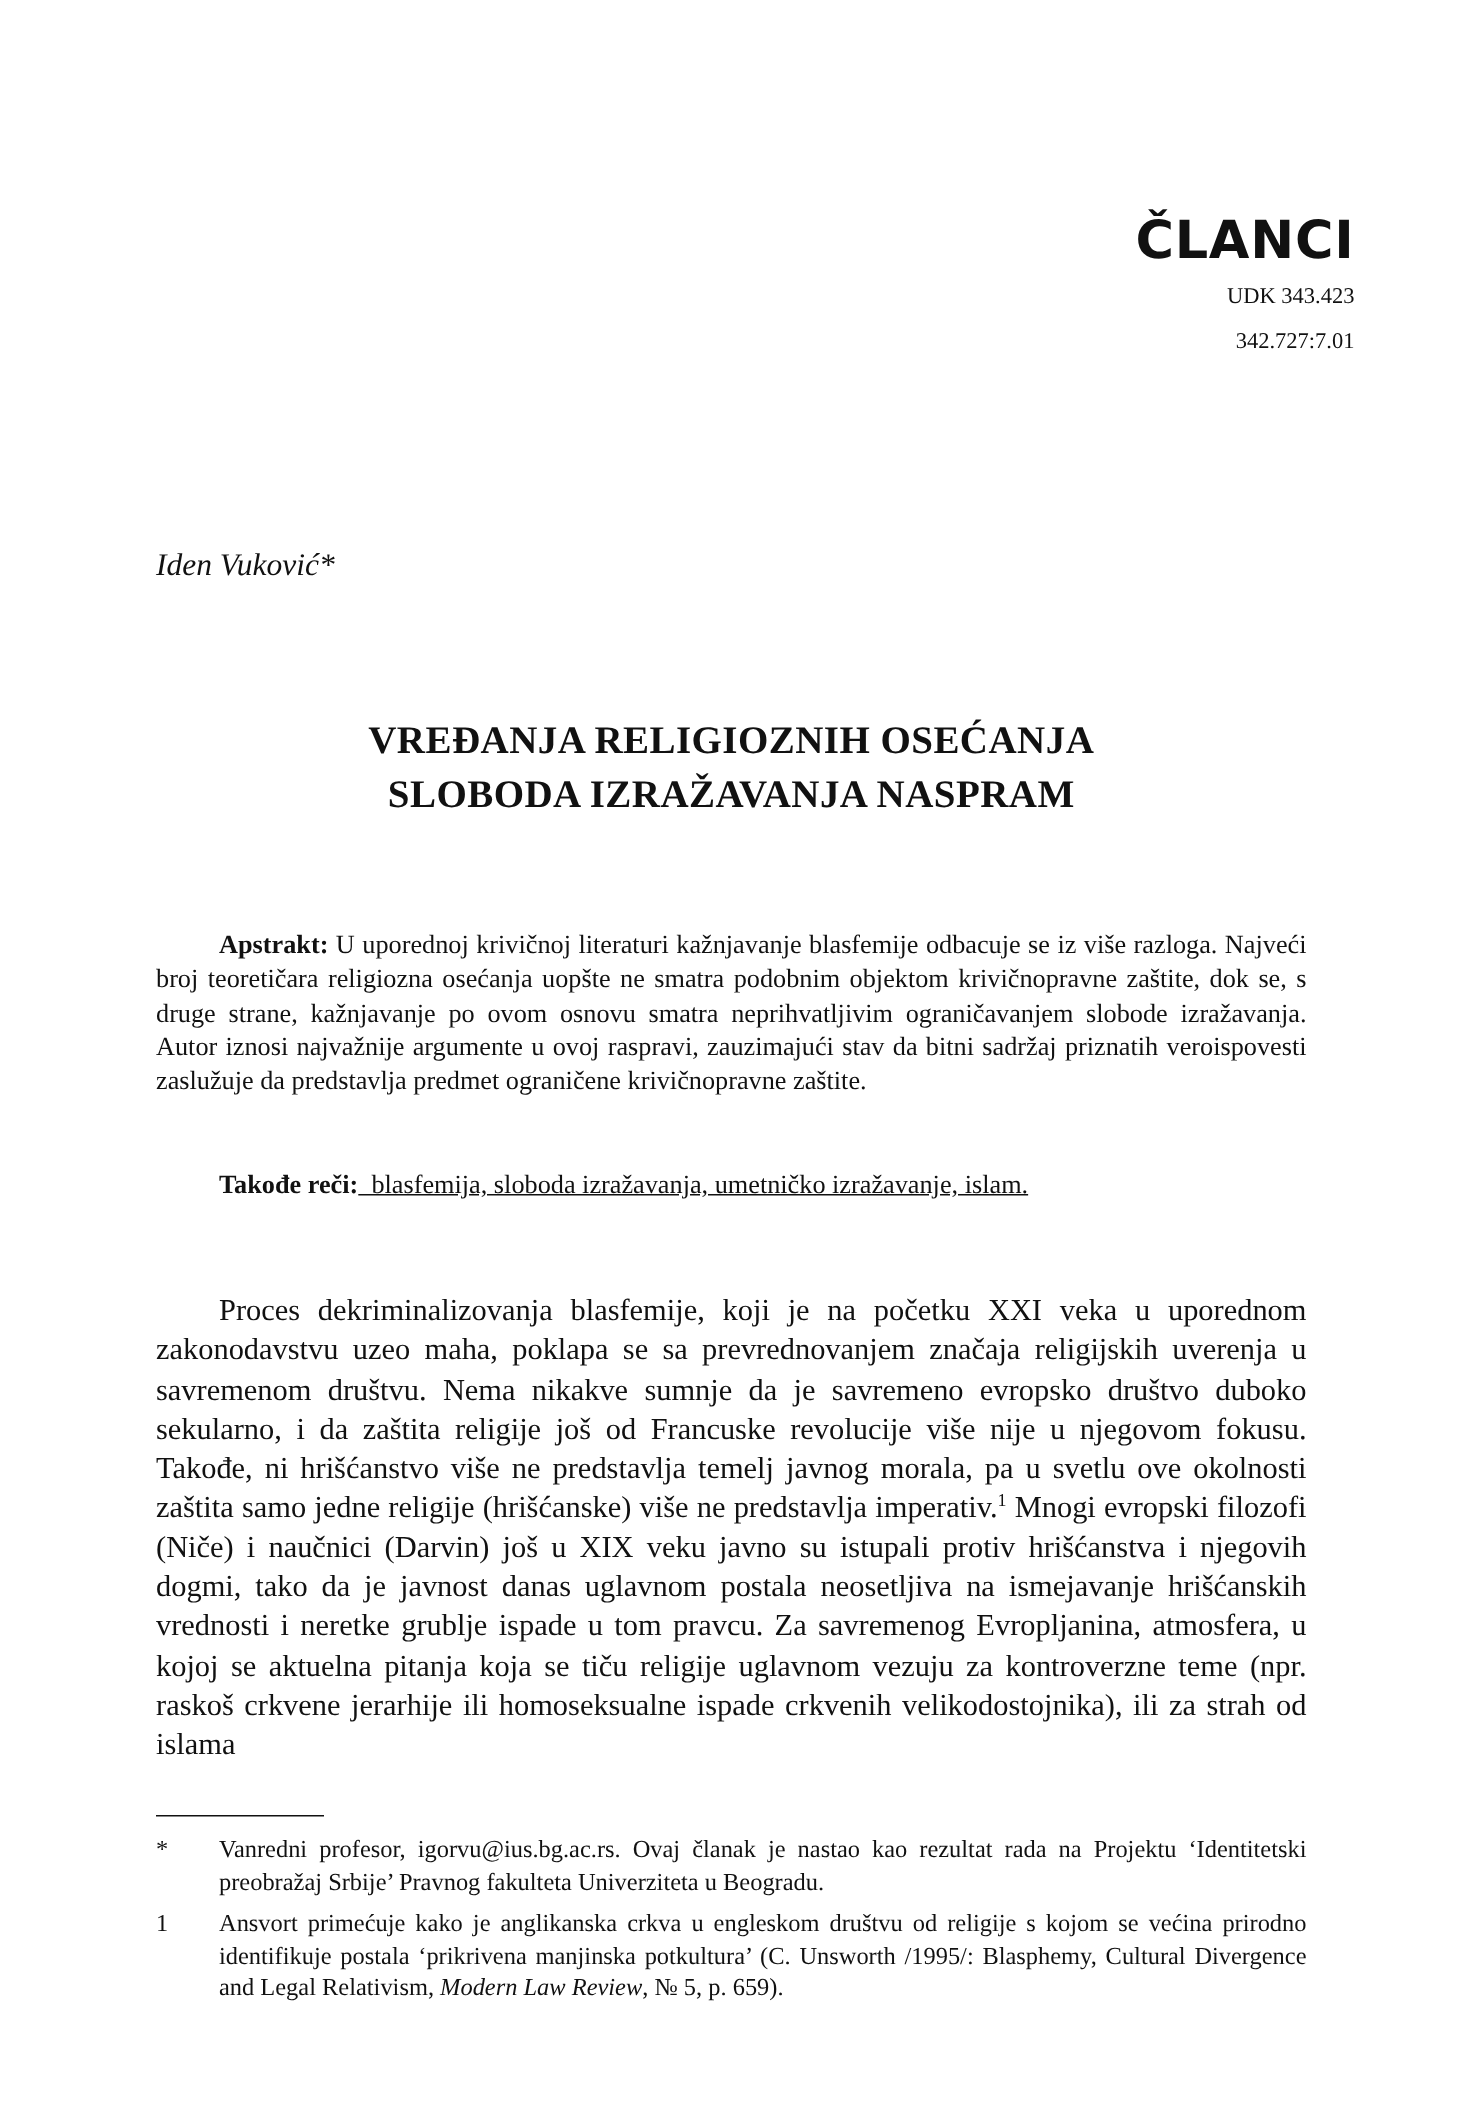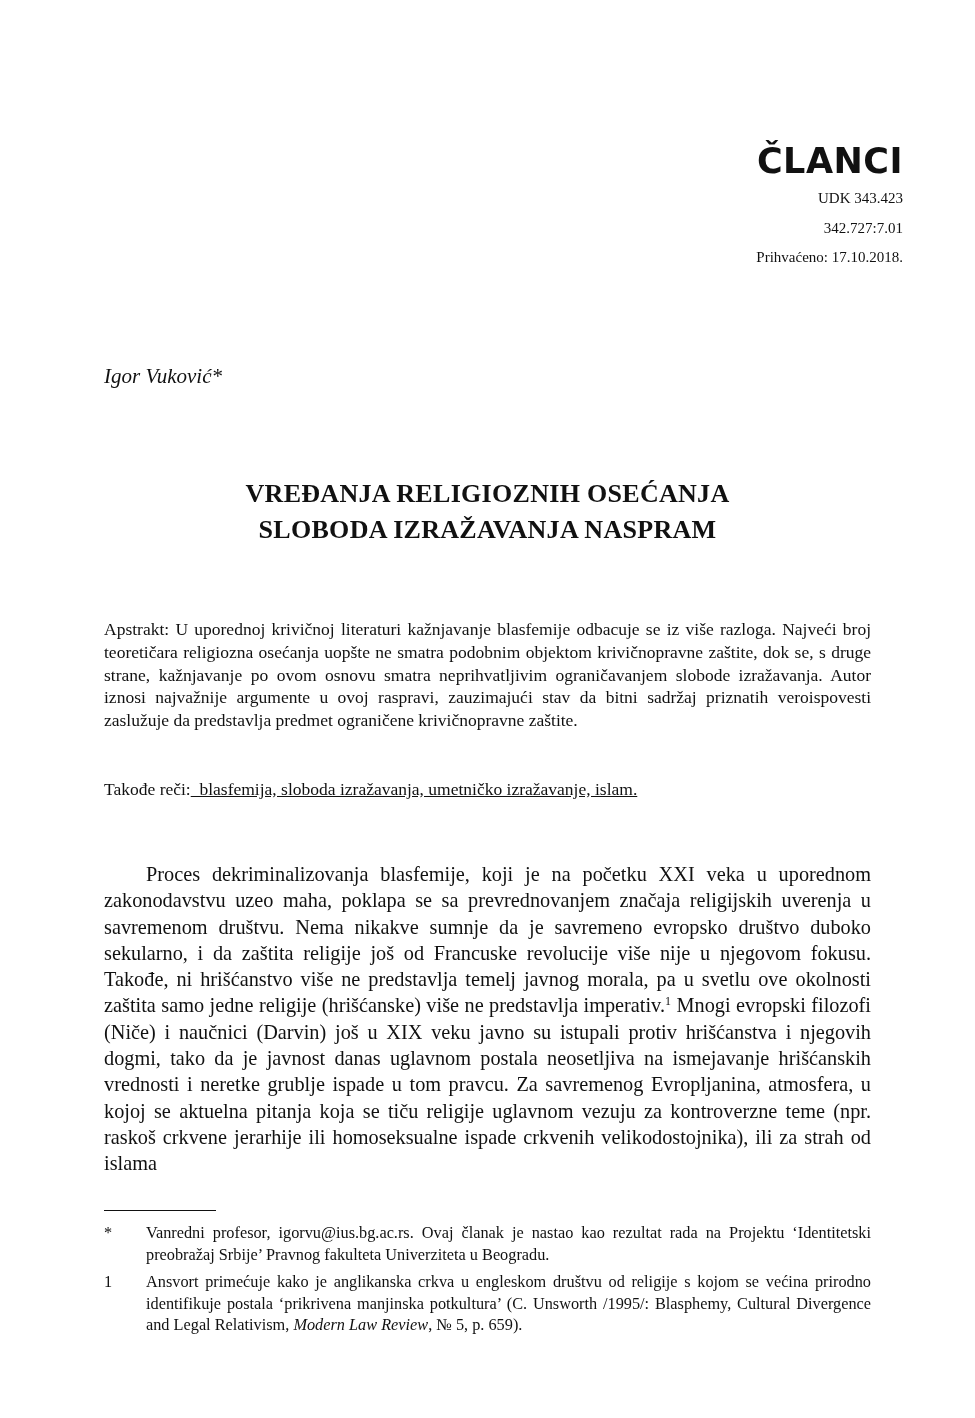--- a/index.html
+++ b/index.html
@@ -72,21 +72,21 @@
     .abstract {
       position: absolute;
       left: 104px;
       width: 767px;
       top: 618px;
       font-size: 17.5px;
       line-height: 22.8px;
       text-align: justify;
       hyphens: manual;
     }
-    .bold-label { font-weight: normal; }
+    .bold-label { font-weight: bold; margin-left: 42px; }
     .keywords {
       position: absolute;
       left: 104px;
       width: 767px;
       top: 778px;
       font-size: 17.5px;
       line-height: 22.8px;
     }
     
     .body-text {
@@ -137,25 +137,24 @@
   </style>
 </head>
 <body>
 
 <div class="page">
 
   <div class="header-block">
     <div class="section-label">ČLANCI</div>
     <div class="meta-line">UDK 343.423</div>
     <div class="meta-line">342.727:7.01</div>
-    <div class="meta-line">Prihvaćeno: 17.10.2018.</div>
   </div>
 
   <div class="author-block">
-    <div class="author-name">Igor Vuković*</div>
+    <div class="author-name">Iden Vuković*</div>
   </div>
 
   <div class="title-block">
     <div>VREĐANJA RELIGIOZNIH OSEĆANJA</div>
     <div>SLOBODA IZRAŽAVANJA NASPRAM</div>
   </div>
 
   <div class="abstract"><span class="bold-label">Apstrakt:</span><span> U uporednoj krivičnoj literaturi kažnjavanje blasfemije odbacuje se iz više razloga. Najveći broj teoretičara religiozna osećanja uopšte ne smatra podobnim objektom krivič­nopravne zaštite, dok se, s druge strane, kažnjavanje po ovom osnovu smatra neprihvatlji­vim ograničavanjem slobode izražavanja. Autor iznosi najvažnije argumente u ovoj raspravi, zauzimajući stav da bitni sadržaj priznatih veroispovesti zaslužuje da predstavlja predmet ograničene krivičnopravne zaštite.</span></div>
 
   <div class="keywords"><span class="bold-label">Takođe reči:</span><span style="white-space: pre; text-decoration: underline;">  blasfemija, sloboda izražavanja, umetničko izražavanje, islam.</span></div>

